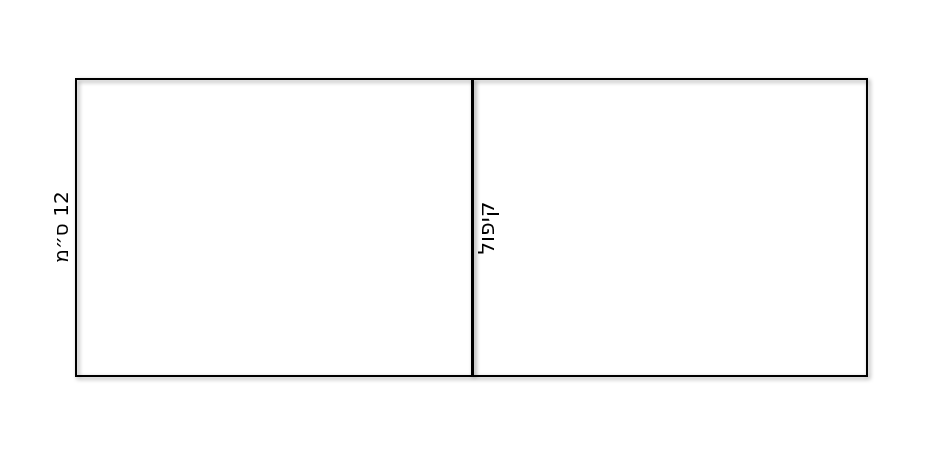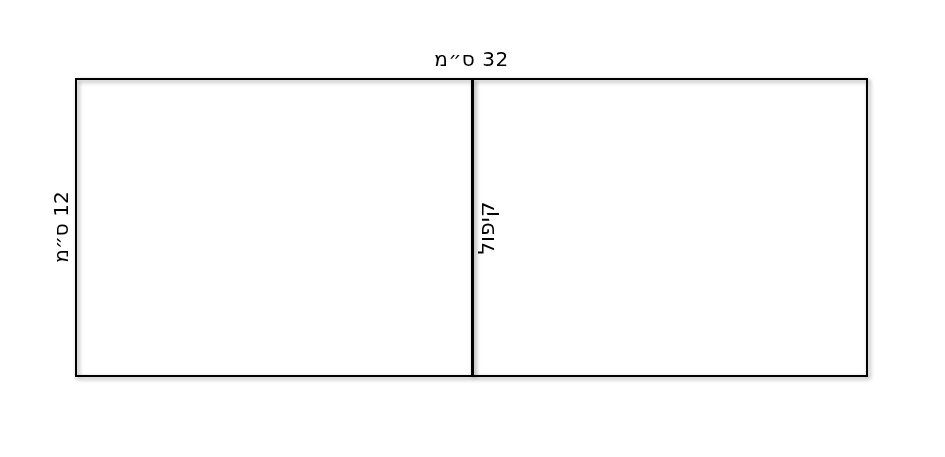--- a/index.html
+++ b/index.html
@@ -77,19 +77,18 @@
 </head>
 <body>
 
 <div class="canvas">
 
   <div class="figure">
     <div class="rect-outline"></div>
     <div class="fold-line"></div>
   </div>
 
-  <div class="label label-top" dir="rtl">32 ס״מ</div>
 
   <div class="label label-left" dir="rtl">12 ס״מ</div>
 
   <div class="label label-fold" dir="rtl">קיפול</div>
 
 </div>
 
 </body></html>

